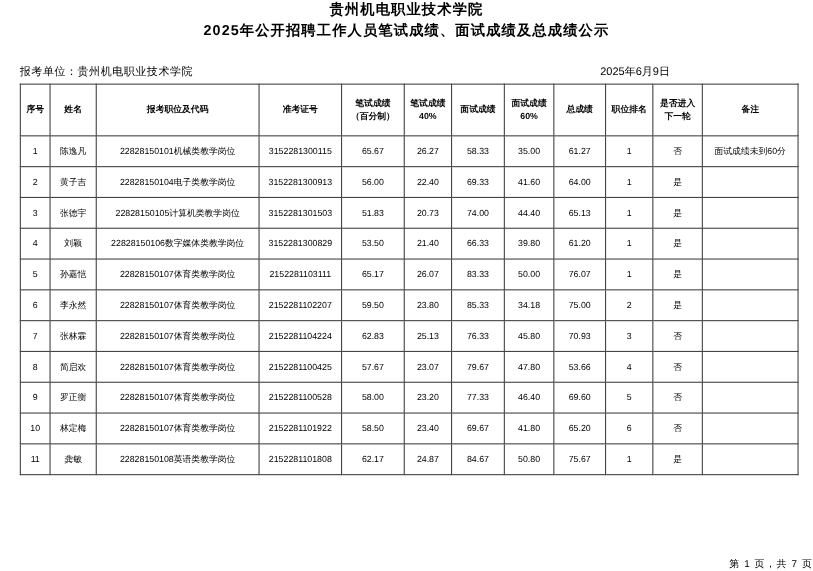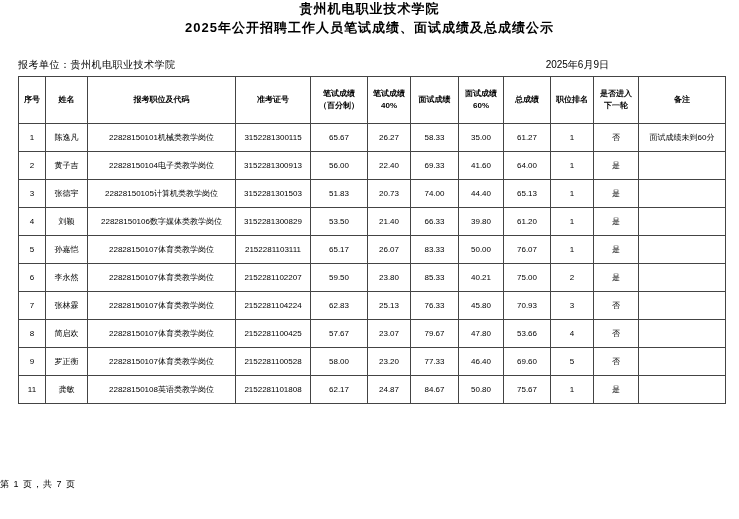--- a/index.html
+++ b/index.html
@@ -27,22 +27,22 @@
     border:1px solid #444;
     text-align:center;vertical-align:middle;
     padding:0 1px;overflow:hidden;
   }
   table.scores th{
     height:46px;font-weight:bold;font-size:8px;
     white-space:pre-line;line-height:1.5;
   }
   table.scores td{height:27px;}
   .footer{
-    position:absolute;left:0;bottom:28px;width:100%;
-    text-align:left;font-size:9px;letter-spacing:1px;
+    position:absolute;left:0;bottom:0;width:100%;
+    text-align:right;font-size:9px;letter-spacing:1px;
   }
 </style>
 </head>
 <body>
 
 <div class="page">
 
   <div class="titles">
     <div class="title-line">贵州机电职业技术学院</div>
     <div class="title-line">2025年公开招聘工作人员笔试成绩、面试成绩及总成绩公示</div>
@@ -160,21 +160,21 @@
           <td></td>
         </tr>
         <tr>
           <td>6</td>
           <td>李永然</td>
           <td>22828150107体育类教学岗位</td>
           <td>2152281102207</td>
           <td>59.50</td>
           <td>23.80</td>
           <td>85.33</td>
-          <td>40.21</td>
+          <td>34.18</td>
           <td>75.00</td>
           <td>2</td>
           <td>是</td>
           <td></td>
         </tr>
         <tr>
           <td>7</td>
           <td>张林霖</td>
           <td>22828150107体育类教学岗位</td>
           <td>2152281104224</td>
@@ -205,20 +205,34 @@
           <td>9</td>
           <td>罗正衡</td>
           <td>22828150107体育类教学岗位</td>
           <td>2152281100528</td>
           <td>58.00</td>
           <td>23.20</td>
           <td>77.33</td>
           <td>46.40</td>
           <td>69.60</td>
           <td>5</td>
+          <td>否</td>
+          <td></td>
+        </tr>
+        <tr>
+          <td>10</td>
+          <td>林定梅</td>
+          <td>22828150107体育类教学岗位</td>
+          <td>2152281101922</td>
+          <td>58.50</td>
+          <td>23.40</td>
+          <td>69.67</td>
+          <td>41.80</td>
+          <td>65.20</td>
+          <td>6</td>
           <td>否</td>
           <td></td>
         </tr>
         <tr>
           <td>11</td>
           <td>龚敏</td>
           <td>22828150108英语类教学岗位</td>
           <td>2152281101808</td>
           <td>62.17</td>
           <td>24.87</td>

